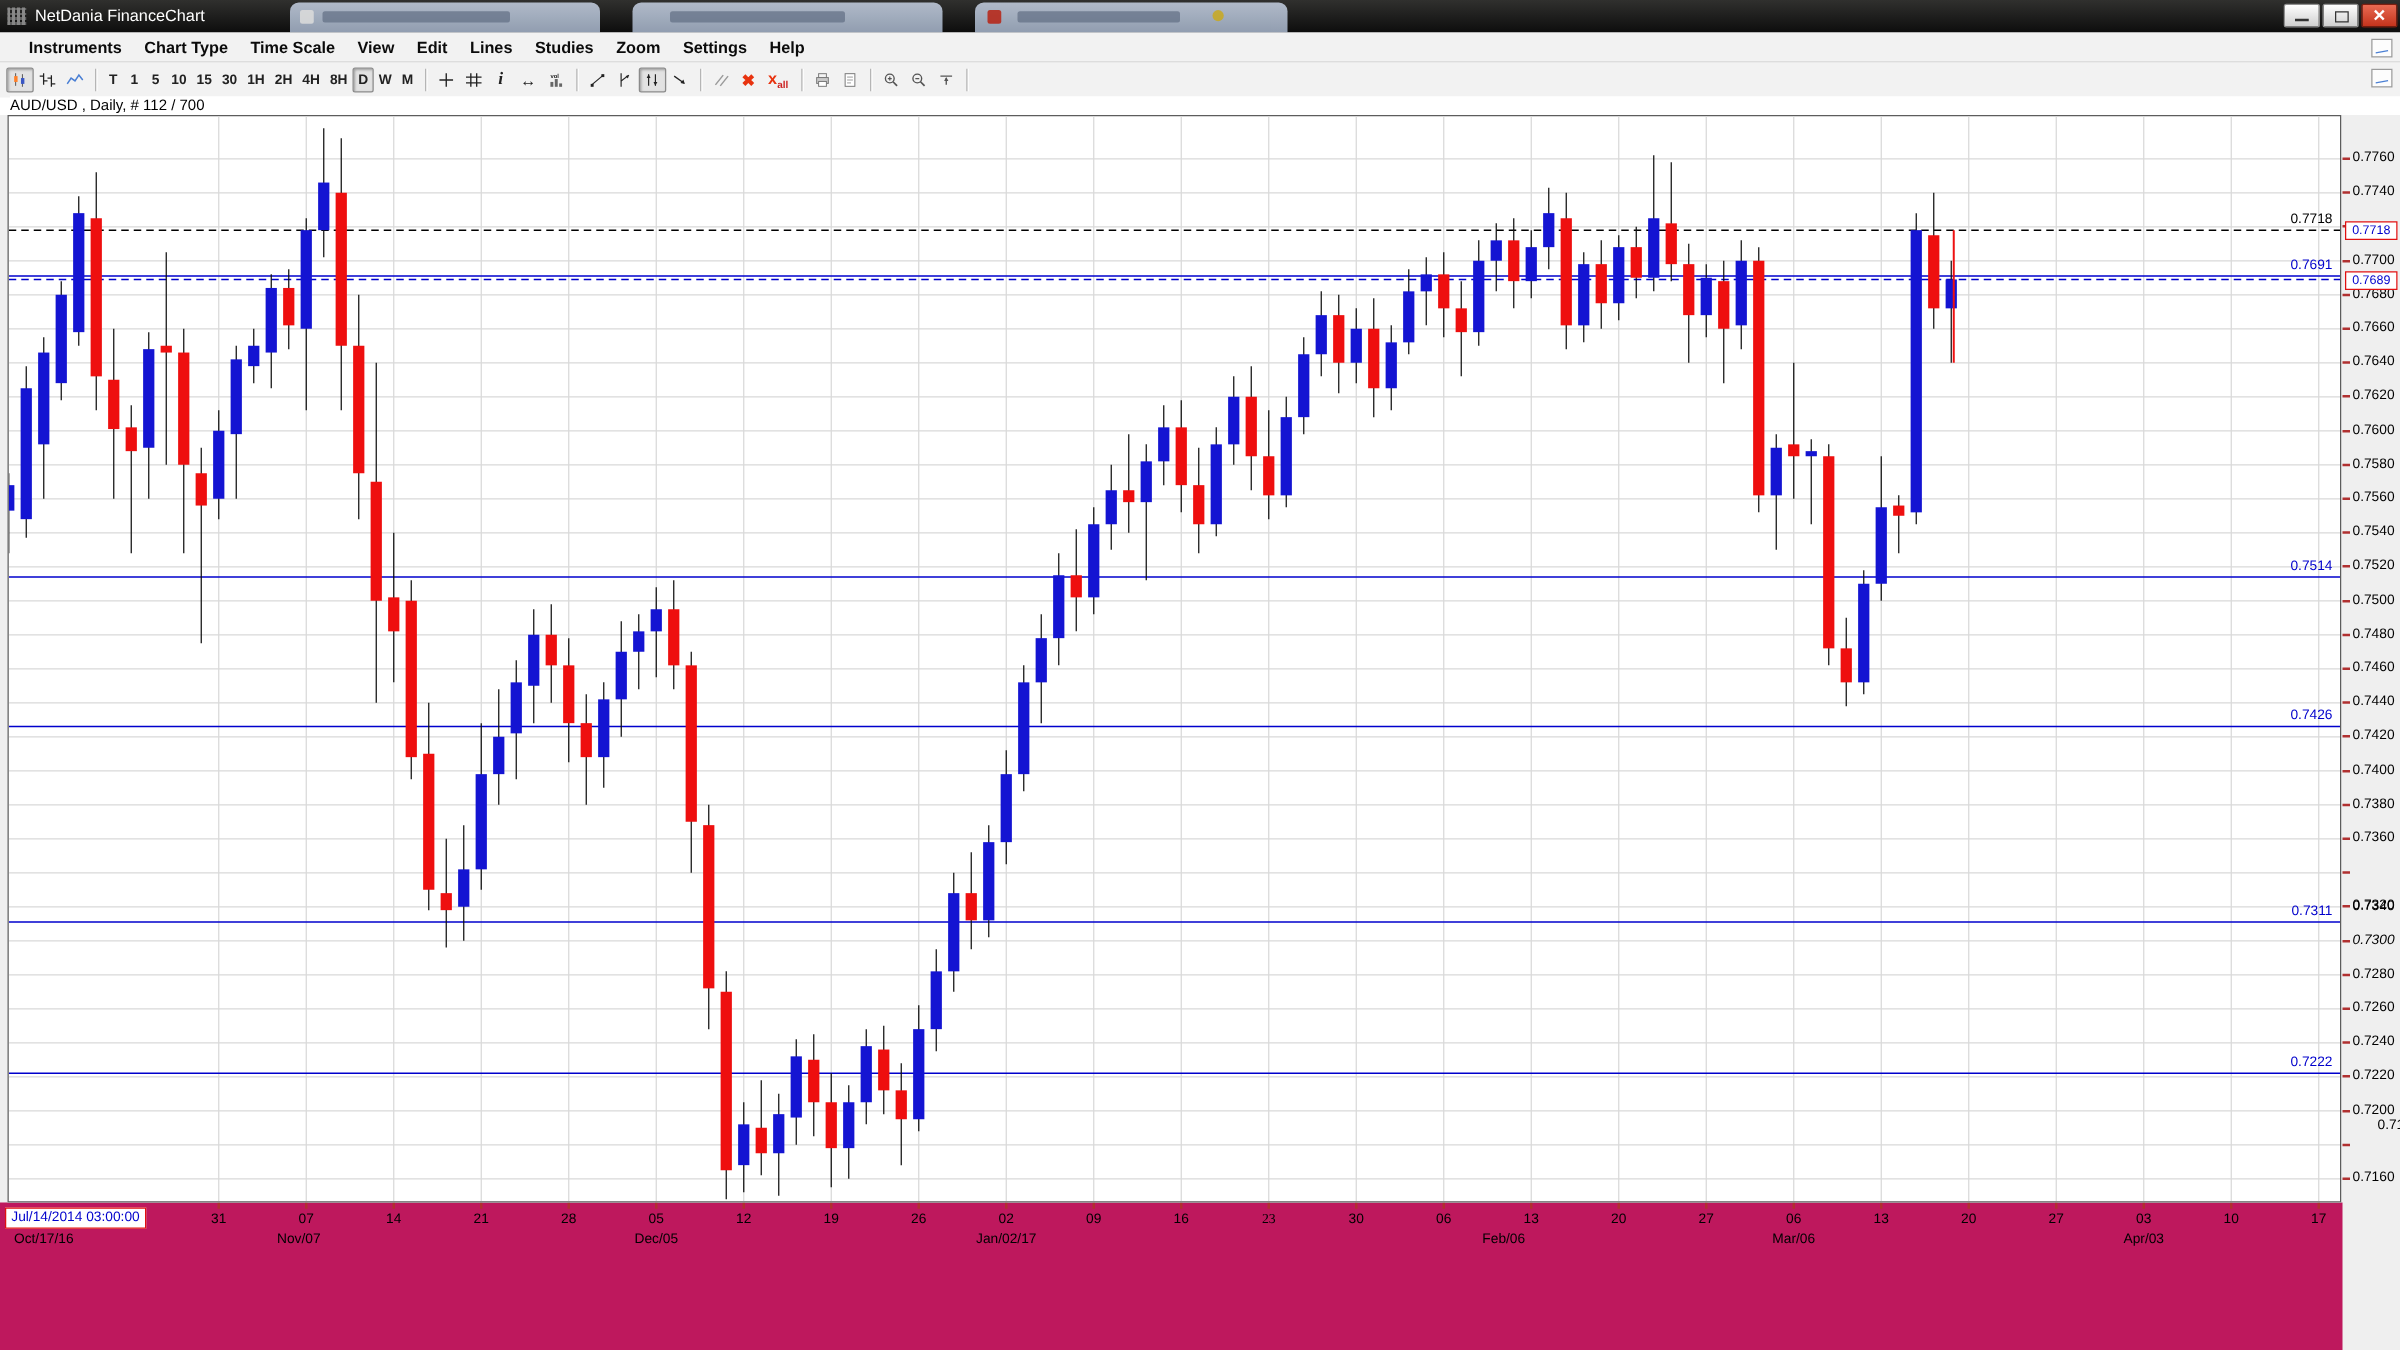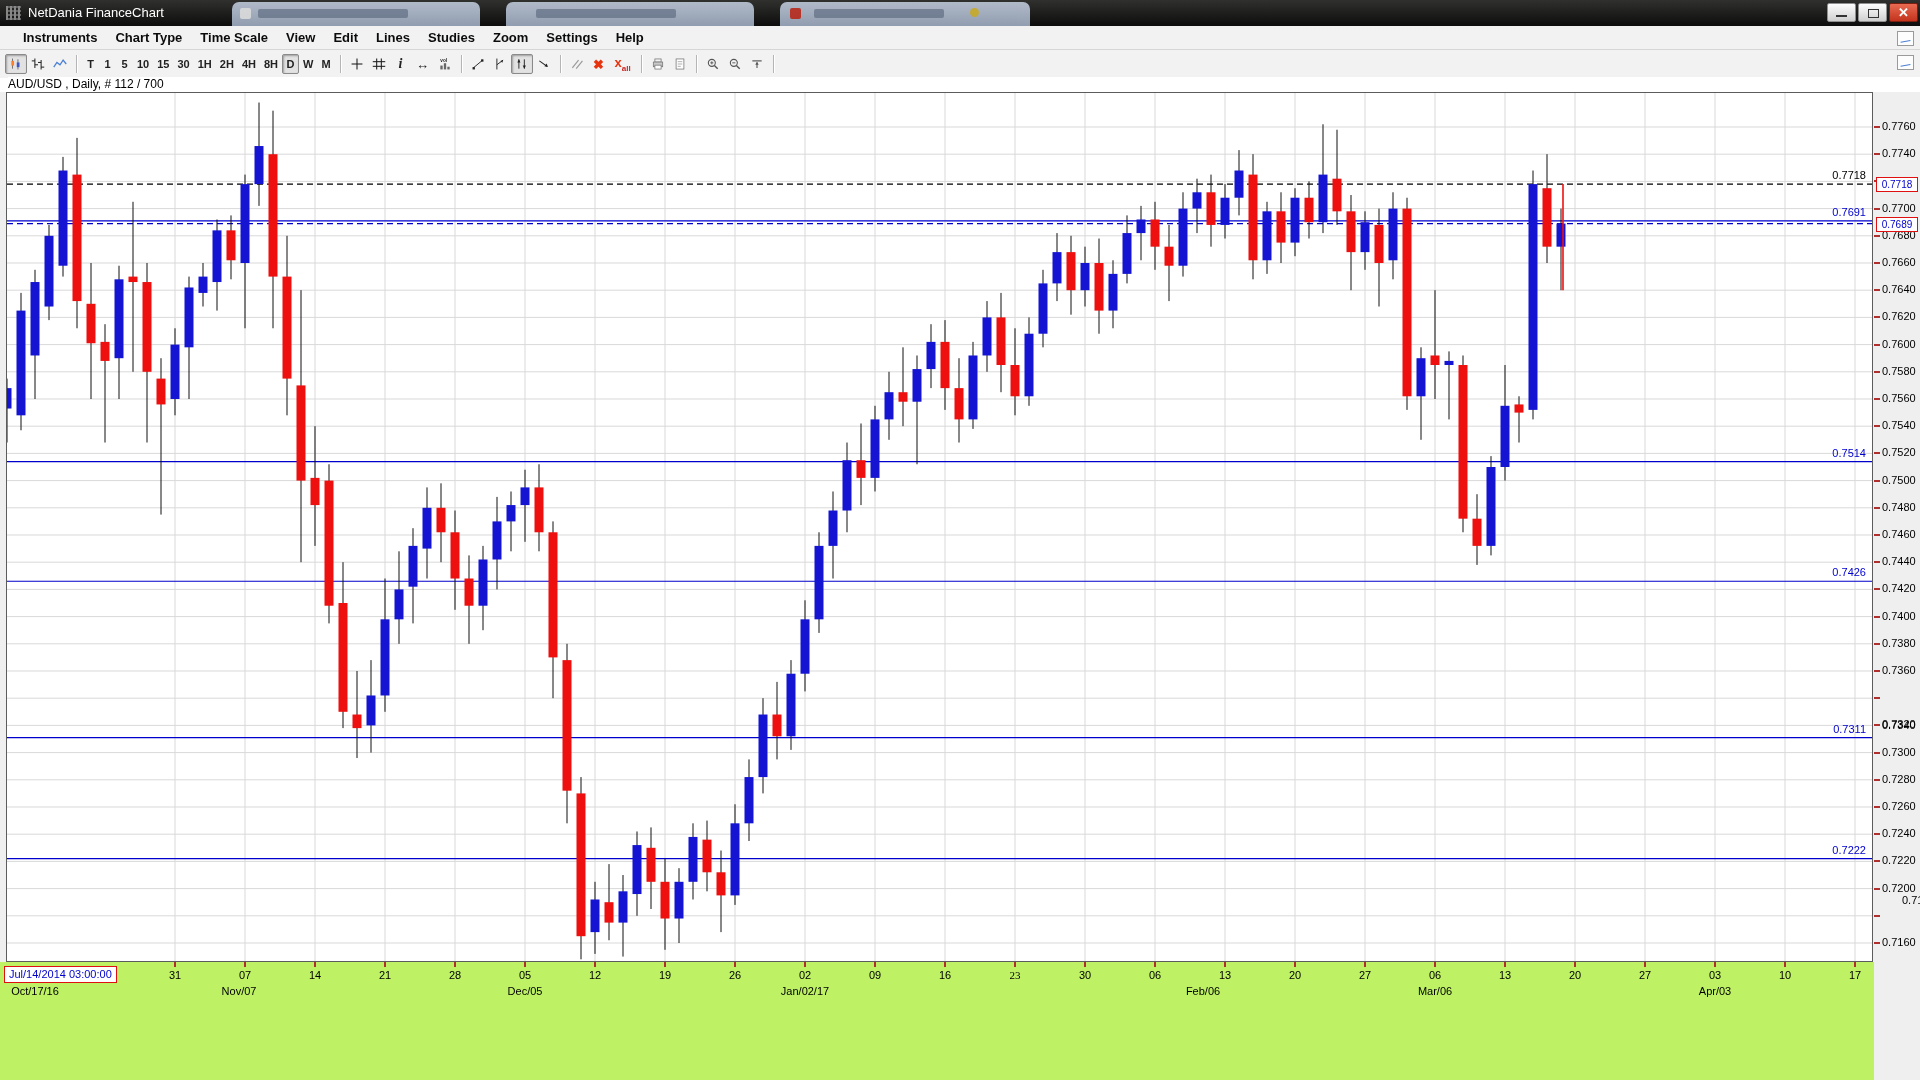--- a/index.html
+++ b/index.html
@@ -47,21 +47,21 @@
   .red-x{color:#e8330f;font-size:13px;font-weight:bold;}
   .red-x small{font-size:8px;vertical-align:sub;color:#c22;}
 
   
   #chart-label{position:absolute;left:8px;top:77px;font-size:12px;color:#000;background:#fff;
                width:1912px;height:15px;}
   #white-top{position:absolute;left:0;top:78px;width:1920px;height:14px;background:#fff;}
   #plot-frame{position:absolute;left:6px;top:92px;width:1867px;height:870px;background:#ffffff;
               border:1px solid #5c5c5c;box-sizing:border-box;overflow:hidden;}
   #y-axis-strip{position:absolute;left:1874px;top:92px;width:46px;height:988px;background:#efefef;}
-  #x-axis-strip{position:absolute;left:0;top:962px;width:1874px;height:118px;background:#bef264;}
+  #x-axis-strip{position:absolute;left:0;top:962px;width:1874px;height:118px;background:#be185d;}
   .ytick-dash{position:absolute;width:6px;height:2px;background:#b03030;left:0;}
   .ytick-label{position:absolute;left:8px;font-size:11px;color:#000;white-space:nowrap;}
   .ybox{position:absolute;left:2px;width:40px;height:13px;border:1px solid #e01010;background:#fff;
         color:#0000cc;font-size:10px;text-align:center;line-height:13px;}
   .xtick-dash{position:absolute;width:2px;height:5px;background:#b03030;top:0;}
   .xtick-label{position:absolute;top:7px;font-size:11px;color:#000;transform:translateX(-50%);}
   .month-label{position:absolute;top:23px;font-size:11px;color:#000;transform:translateX(-50%);}
   .level-label{position:absolute;font-size:11px;white-space:nowrap;}
   #datebox{position:absolute;left:4px;top:966px;border:1px solid #e01010;background:#ffffff;
            color:#0000cc;font-size:11px;padding:1px 4px;line-height:13px;}
@@ -313,21 +313,21 @@
     <div class="ytick-label" style="top: 517.6px;">0.7400</div>
     <div class="ytick-dash" style="top: 550.8px;"></div>
     <div class="ytick-label" style="top: 544.8px;">0.7380</div>
     <div class="ytick-dash" style="top: 578px;"></div>
     <div class="ytick-label" style="top: 572px;">0.7360</div>
     <div class="ytick-dash" style="top: 605.2px;"></div>
     <div class="ytick-label" style="top: 627px;">0.7340</div>
     <div class="ytick-dash" style="top: 632.4px;"></div>
     <div class="ytick-label" style="top: 626.4px;">0.7320</div>
     <div class="ytick-dash" style="top: 659.6px;"></div>
-    <div class="ytick-label" style="top: 653.6px;">0.7300</div>
+    <div class="ytick-label" style="top: 653.6px; font-style: italic;">0.7300</div>
     <div class="ytick-dash" style="top: 686.8px;"></div>
     <div class="ytick-label" style="top: 680.8px;">0.7280</div>
     <div class="ytick-dash" style="top: 714px;"></div>
     <div class="ytick-label" style="top: 708px;">0.7260</div>
     <div class="ytick-dash" style="top: 741.2px;"></div>
     <div class="ytick-label" style="top: 735.2px;">0.7240</div>
     <div class="ytick-dash" style="top: 768.4px;"></div>
     <div class="ytick-label" style="top: 762.4px;">0.7220</div>
     <div class="ytick-dash" style="top: 795.6px;"></div>
     <div class="ytick-label" style="top: 789.6px;">0.7200</div>

